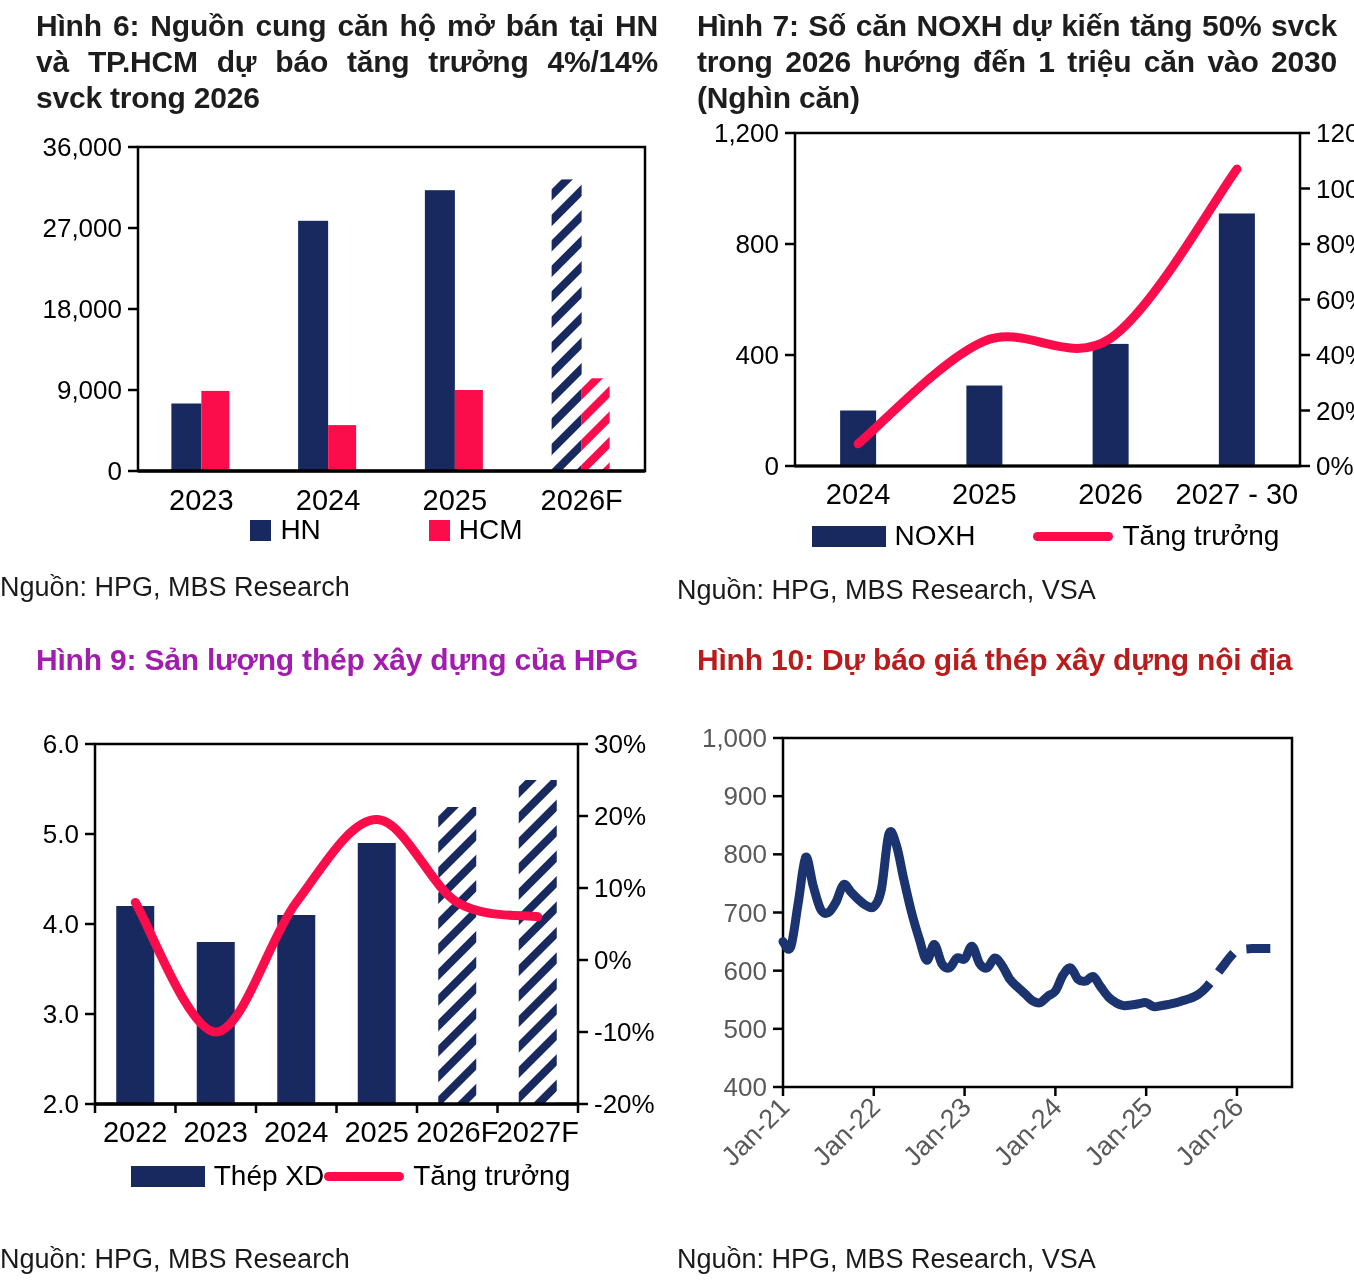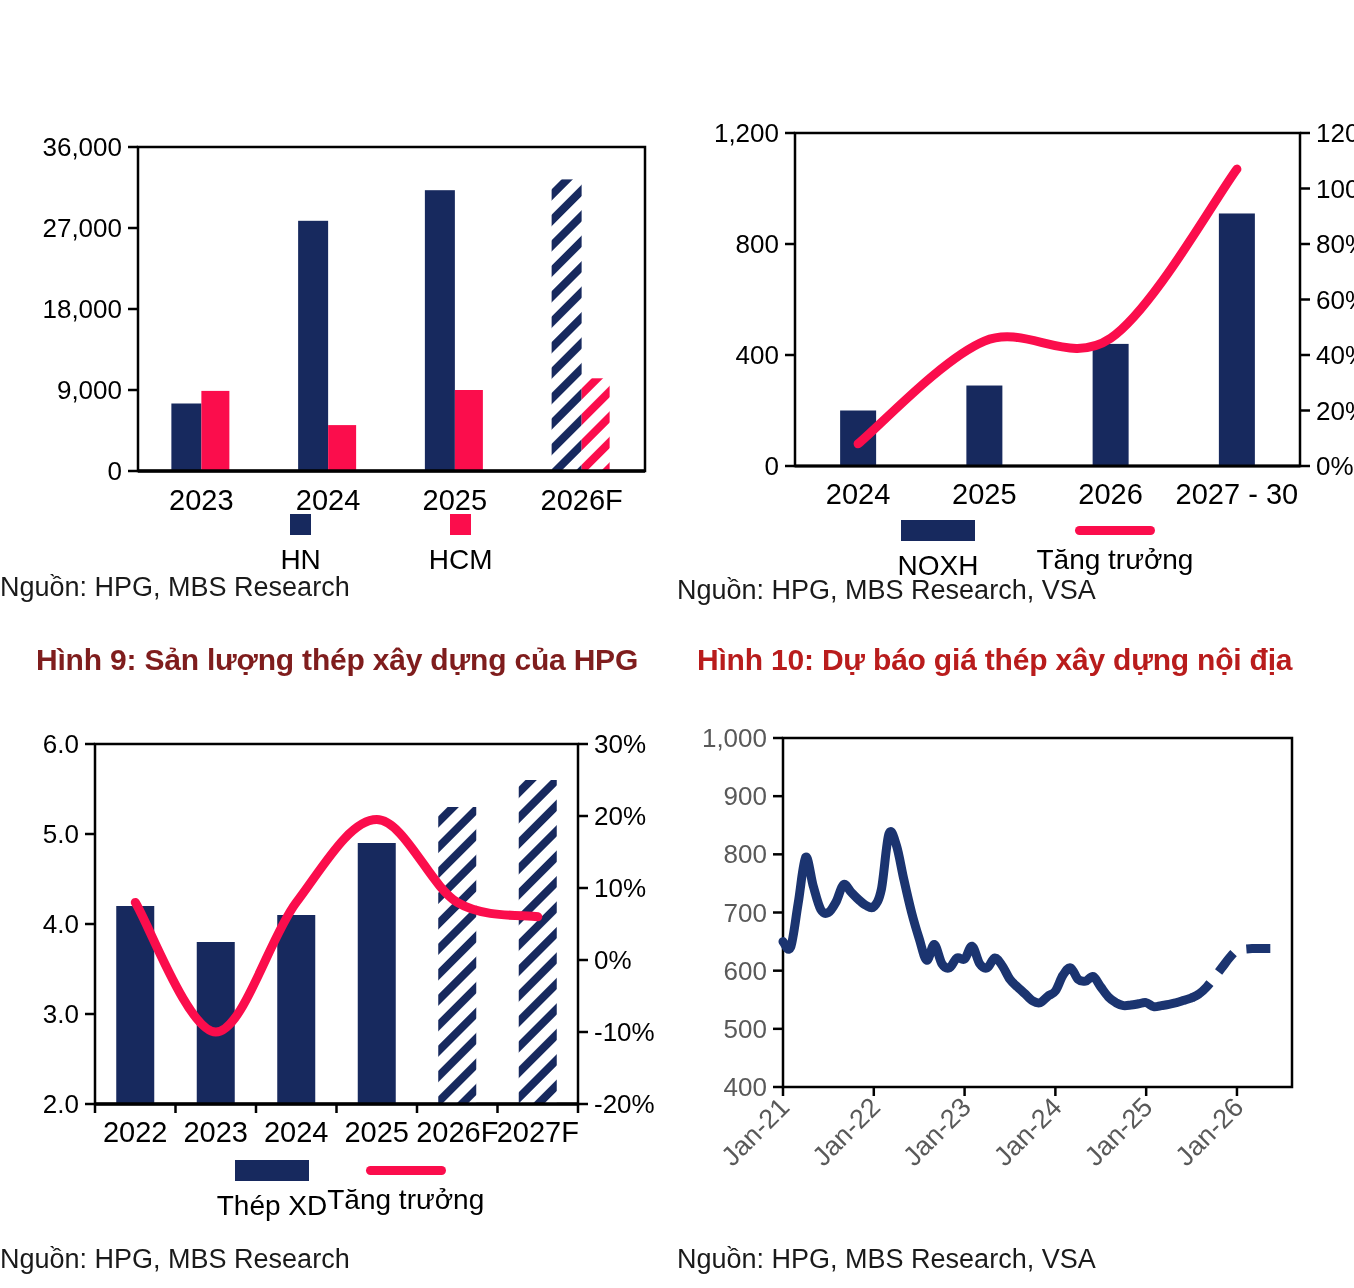--- a/index.html
+++ b/index.html
@@ -7,31 +7,32 @@
   .cell{position:absolute;width:677px;overflow:hidden;}
   #cell1{left:0;top:0;height:620px;}
   #cell2{left:677px;top:0;height:620px;}
   #cell3{left:0;top:620px;height:668px;}
   #cell4{left:677px;top:620px;height:668px;}
   .fig-title{position:absolute;font-weight:bold;font-size:30px;line-height:36px;color:#1d1d1d;letter-spacing:-0.2px;}
   .justify{text-align:justify;}
   .chart-svg{position:absolute;left:0;}
   svg text{font-family:"Liberation Sans",sans-serif;}
   .legend{position:absolute;left:0;width:100%;display:flex;justify-content:center;align-items:center;}
-  .lg-item{display:flex;align-items:center;gap:9px;font-size:28px;color:#000;white-space:nowrap;flex-direction:column;}
+  .lg-item{display:flex;align-items:center;gap:9px;font-size:28px;color:#000;white-space:nowrap;}
   .sw{display:inline-block;flex:none;}
   .sw.sq{width:21px;height:21px;}
   .sw.bar{width:74px;height:21px;}
   .sw.line{width:80px;height:9px;border-radius:5px;}
   .source{position:absolute;left:0;width:100%;text-align:left;padding-right:24px;box-sizing:border-box;font-size:27px;color:#1a1a1a;}
 </style>
 </head>
 <body>
 
 <div class="cell" id="cell1">
+  <div class="fig-title justify" style="left: 36px; top: 8px; width: 622px; color: rgb(29, 29, 29);">Hình 6: Nguồn cung căn hộ mở bán tại HN và TP.HCM dự báo tăng trưởng 4%/14% svck trong 2026</div>
   <svg id="svg1" class="chart-svg" style="top:130px;" width="677" height="402">
       <defs>
         <pattern id="h6n" width="18" height="18" patternUnits="userSpaceOnUse" patternTransform="rotate(-45)">
           <rect width="18" height="18" fill="#ffffff"></rect>
           <rect width="18" height="8" fill="#17295E"></rect>
         </pattern>
       </defs>
       <defs>
         <pattern id="h6p" width="18" height="18" patternUnits="userSpaceOnUse" patternTransform="rotate(-45)">
           <rect width="18" height="18" fill="#ffffff"></rect>
@@ -76,20 +77,21 @@
     </div>
     <div class="lg-item">
       <span class="sw sq sw-pink" style="background: rgb(251, 13, 76);"></span>
       <span>HCM</span>
     </div>
   </div>
   <div class="source" style="top:572px;">Nguồn: HPG, MBS Research</div>
 </div>
 
 <div class="cell" id="cell2">
+  <div class="fig-title justify" style="left: 20px; top: 8px; width: 640px; color: rgb(29, 29, 29);">Hình 7: Số căn NOXH dự kiến tăng 50% svck trong 2026 hướng đến 1 triệu căn vào 2030 (Nghìn căn)</div>
   <svg id="svg2" class="chart-svg" style="top:112px;" width="677" height="404">
       <rect x="118" y="21" width="505" height="333" fill="none" stroke="#000" stroke-width="2.5"></rect>
       <g>
         <line x1="108" y1="354" x2="118" y2="354" stroke="#000" stroke-width="2.5"></line>
         <text x="102" y="363" text-anchor="end" font-size="26" fill="#000">0</text>
         <line x1="108" y1="243" x2="118" y2="243" stroke="#000" stroke-width="2.5"></line>
         <text x="102" y="252" text-anchor="end" font-size="26" fill="#000">400</text>
         <line x1="108" y1="132" x2="118" y2="132" stroke="#000" stroke-width="2.5"></line>
         <text x="102" y="141" text-anchor="end" font-size="26" fill="#000">800</text>
         <line x1="108" y1="21" x2="118" y2="21" stroke="#000" stroke-width="2.5"></line>
@@ -133,21 +135,21 @@
     </div>
     <div class="lg-item">
       <span class="sw line sw-pink" style="background: rgb(251, 13, 76);"></span>
       <span>Tăng trưởng</span>
     </div>
   </div>
   <div class="source" style="top:575px;">Nguồn: HPG, MBS Research, VSA</div>
 </div>
 
 <div class="cell" id="cell3">
-  <div class="fig-title" style="left: 36px; top: 22px; width: 620px; color: #7f1d1d;">Hình 9: Sản lượng thép xây dựng của HPG</div>
+  <div class="fig-title" style="left: 36px; top: 22px; width: 620px; color: #a21caf;">Hình 9: Sản lượng thép xây dựng của HPG</div>
   <svg id="svg3" class="chart-svg" style="top:100px;" width="677" height="440">
       <defs>
         <pattern id="h9n" width="18" height="18" patternUnits="userSpaceOnUse" patternTransform="rotate(-45)">
           <rect width="18" height="18" fill="#ffffff"></rect>
           <rect width="18" height="8" fill="#17295E"></rect>
         </pattern>
       </defs>
       <rect x="95" y="24" width="483" height="360" fill="none" stroke="#000" stroke-width="2.5"></rect>
       <g>
         <line x1="85" y1="384" x2="95" y2="384" stroke="#000" stroke-width="2.5"></line>

